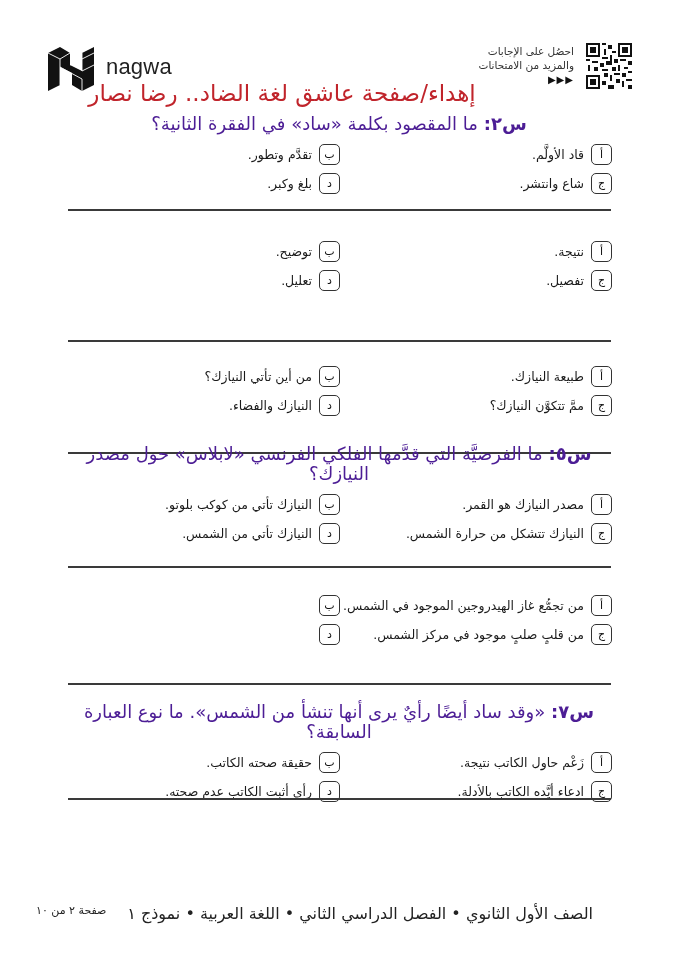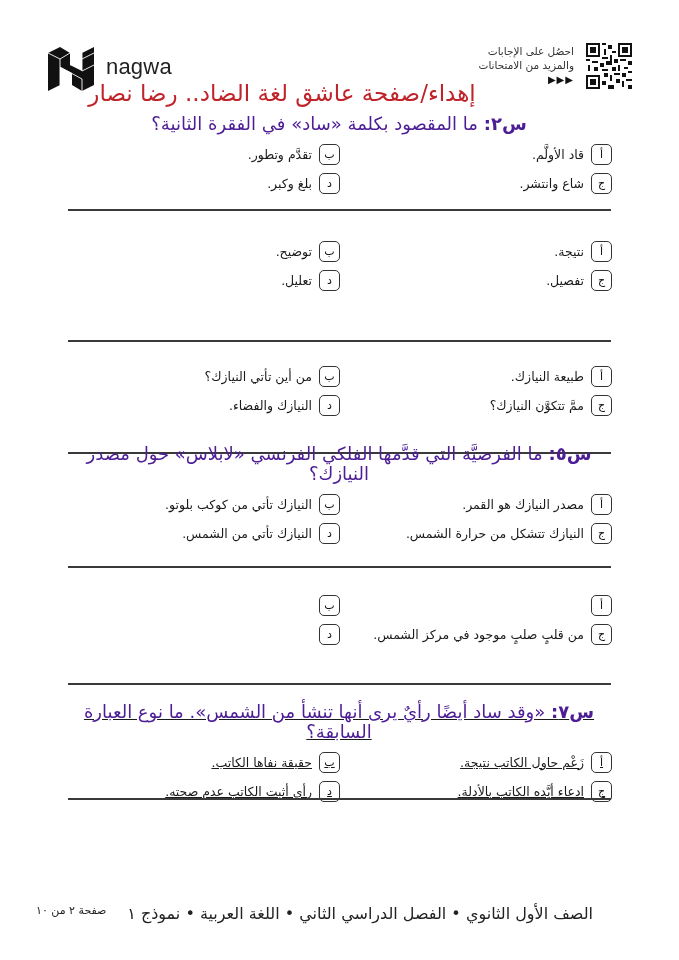--- a/index.html
+++ b/index.html
@@ -292,45 +292,46 @@
         <span>النيازك تأتي من الشمس.</span>
       </div>
   </div>
 </div>
 <div class="divider" style="top:566px;"></div>
 
 <div class="question" style="top:585px;">
   <div class="options" style="margin-top:9px;">
     <div class="option">
         <span class="opt-box">أ</span>
+        <span>من تجمُّع غاز الهيدروجين الموجود في الشمس.</span>
       </div>
     <div class="option">
         <span class="opt-box">ب</span>
       </div>
     <div class="option">
         <span class="opt-box">ج</span>
         <span>من قلبٍ صلبٍ موجود في مركز الشمس.</span>
       </div>
     <div class="option">
         <span class="opt-box">د</span>
       </div>
   </div>
 </div>
 <div class="divider" style="top:683px;"></div>
 
-<div class="question" style="top:702px;text-decoration:underline;">
+<div class="question" style="top:702px;">
   <div class="q-text"><span class="q-label">س٧:</span><span> «وقد ساد أيضًا رأيٌ يرى أنها تنشأ من الشمس». ما نوع العبارة السابقة؟</span></div>
   <div class="options" style="margin-top:9px;">
     <div class="option">
         <span class="opt-box">أ</span>
         <span>زَعْم حاول الكاتب نتيجة.</span>
       </div>
     <div class="option">
         <span class="opt-box">ب</span>
-        <span>حقيقة نفاها الكاتب.</span>
+        <span>حقيقة صحته الكاتب.</span>
       </div>
     <div class="option">
         <span class="opt-box">ج</span>
         <span>ادعاء أيَّده الكاتب بالأدلة.</span>
       </div>
     <div class="option">
         <span class="opt-box">د</span>
         <span>رأي أثبت الكاتب عدم صحته.</span>
       </div>
   </div>

